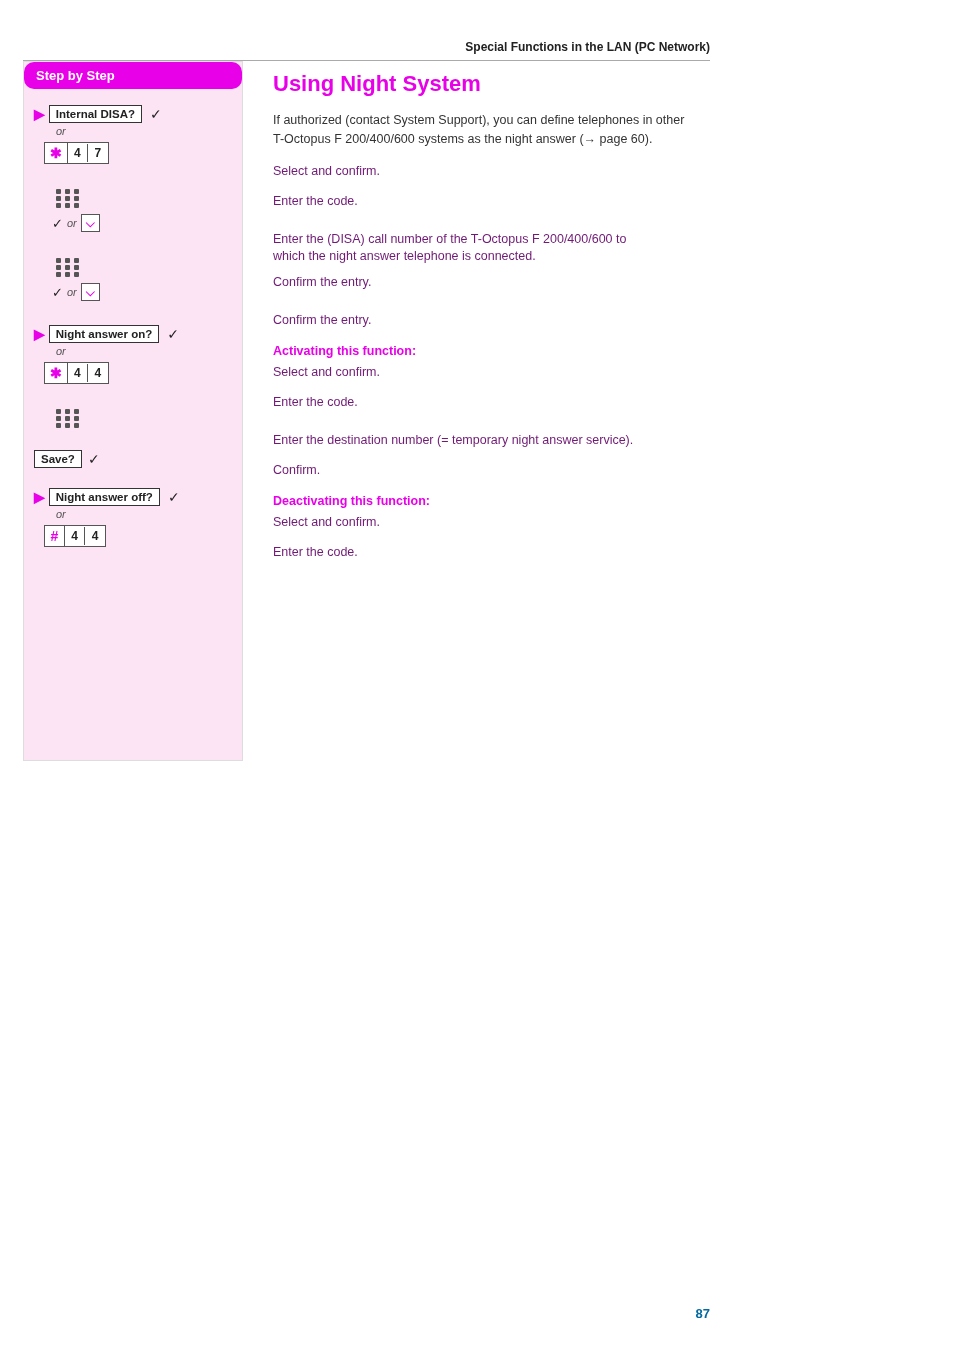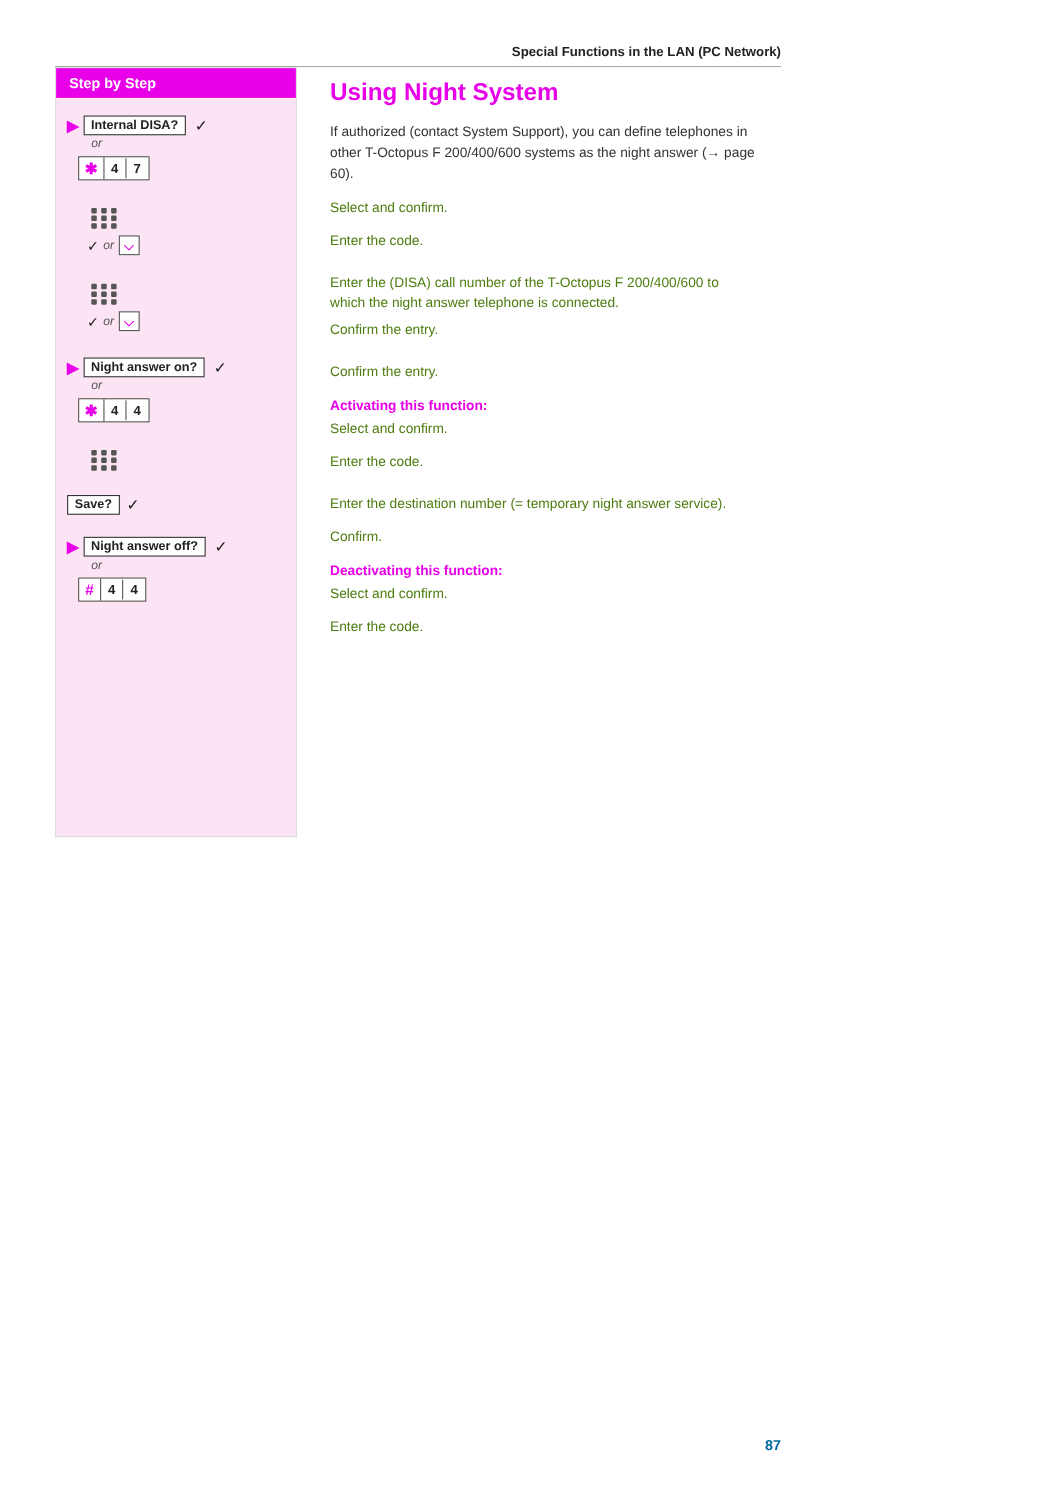--- a/index.html
+++ b/index.html
@@ -10,21 +10,21 @@
       font-family: Arial, Helvetica, sans-serif;
       font-size: 13px;
       color: #222;
       position: relative;
     }
 
     .page-container {
       width: 760px;
       min-height: 1351px;
       position: relative;
-      padding: 40px 50px 40px 50px;
+      padding: 40px 50px 40px 23px;
     }
 
     
     .page-header {
       display: flex;
       justify-content: flex-end;
       border-bottom: 1.5px solid #aaa;
       padding-bottom: 6px;
       margin-bottom: 0;
     }
@@ -51,20 +51,21 @@
       padding: 0 0 20px 0;
     }
 
     .step-by-step-header {
       background: #e800e8;
       color: #fff;
       font-weight: bold;
       font-size: 13px;
       padding: 6px 12px;
       margin-bottom: 8px;
+      border-radius: 10px;
     }
 
     .left-panel-content {
       padding: 4px 10px;
     }
 
     .step-label-box {
       border: 1px solid #333;
       padding: 2px 6px;
       font-size: 11.5px;
@@ -159,21 +160,21 @@
 
     .instruction-row {
       display: flex;
       align-items: flex-start;
       margin-bottom: 8px;
       min-height: 22px;
     }
 
     .instruction-text {
       font-size: 12.5px;
-      color: #4d7c0f;
+      color: #701a75;
       line-height: 1.4;
       max-width: 380px;
     }
 
     .sub-heading {
       font-size: 12.5px;
       font-weight: bold;
       color: #e800e8;
       margin: 10px 0 6px 0;
     }

